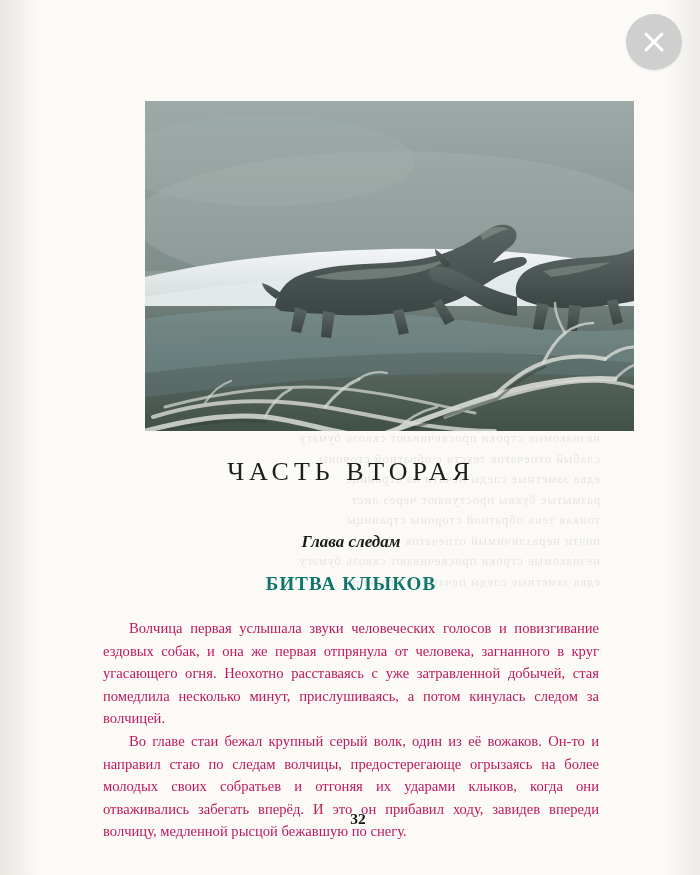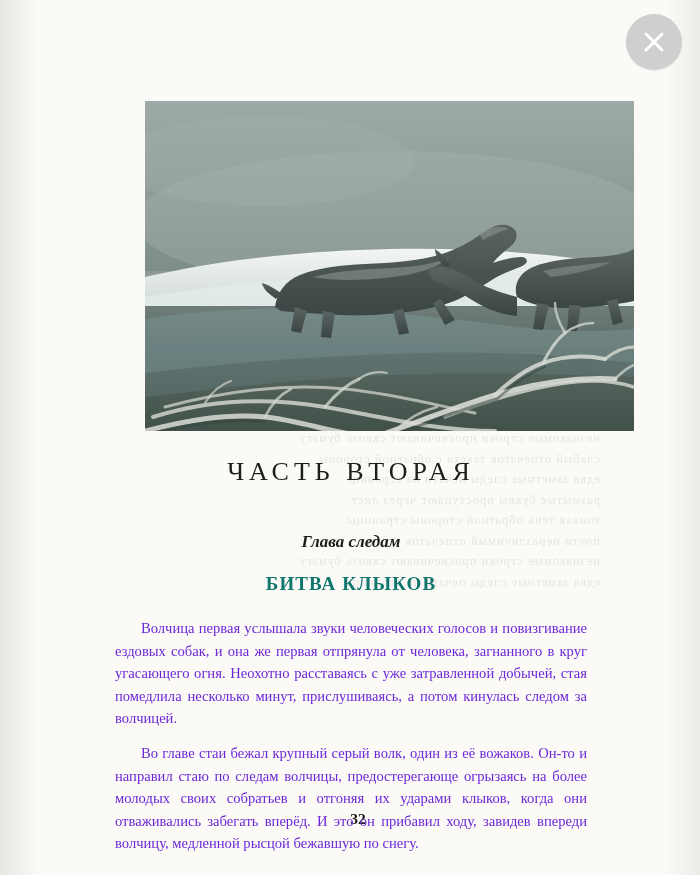--- a/index.html
+++ b/index.html
@@ -129,26 +129,26 @@
     margin: 21px 0 0 0;
     position: relative;
     z-index: 2;
   }
   #body-text {
     margin-top: 22px;
     position: relative;
     z-index: 2;
   }
   #body-text p {
-    margin: 12px;
+    margin: 0;
     text-indent: 26px;
     text-align: justify;
     font-size: 14.6px;
     line-height: 22.6px;
-    color: #6d28d9;
+    color: #be185d;
     font-family: "Liberation Serif", serif;
     hyphens: manual;
   }
   #page-number {
     position: absolute;
     left: 0;
     right: 0;
     top: 810px;
     text-align: center;
     font-size: 15.5px;

